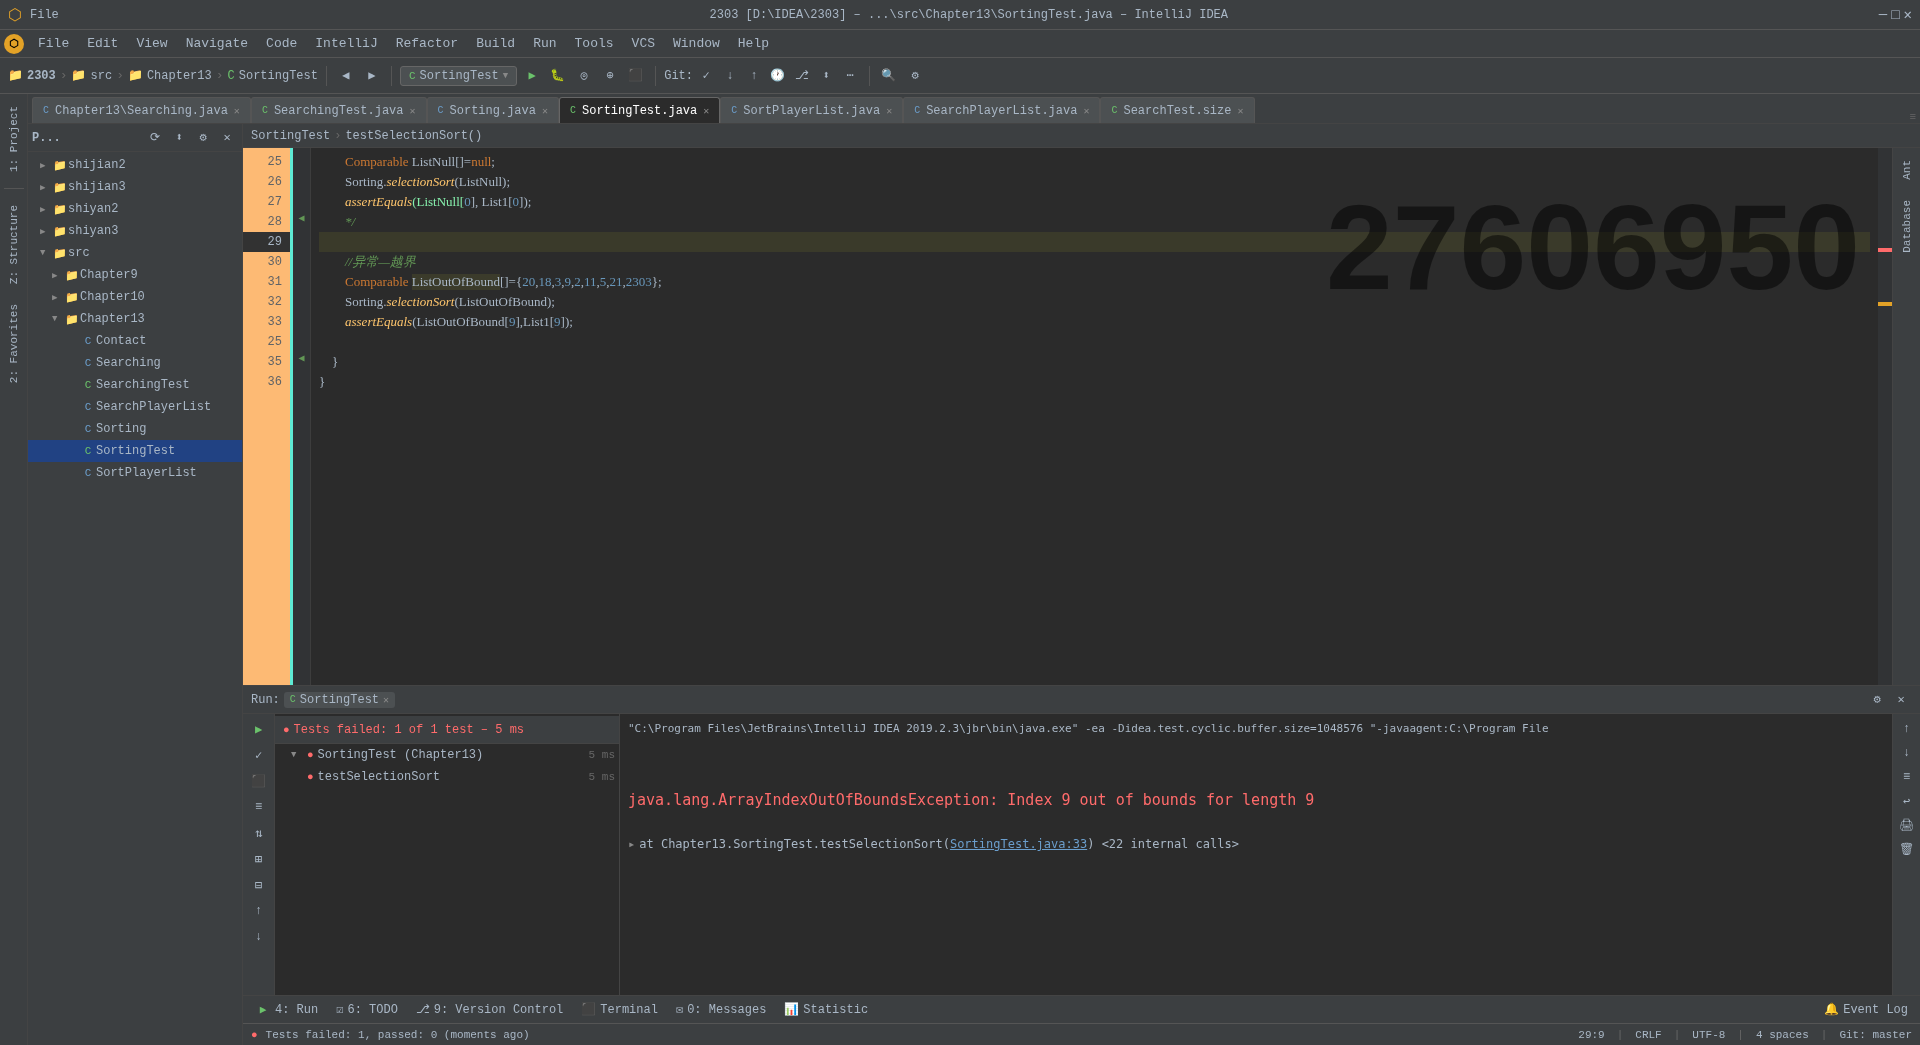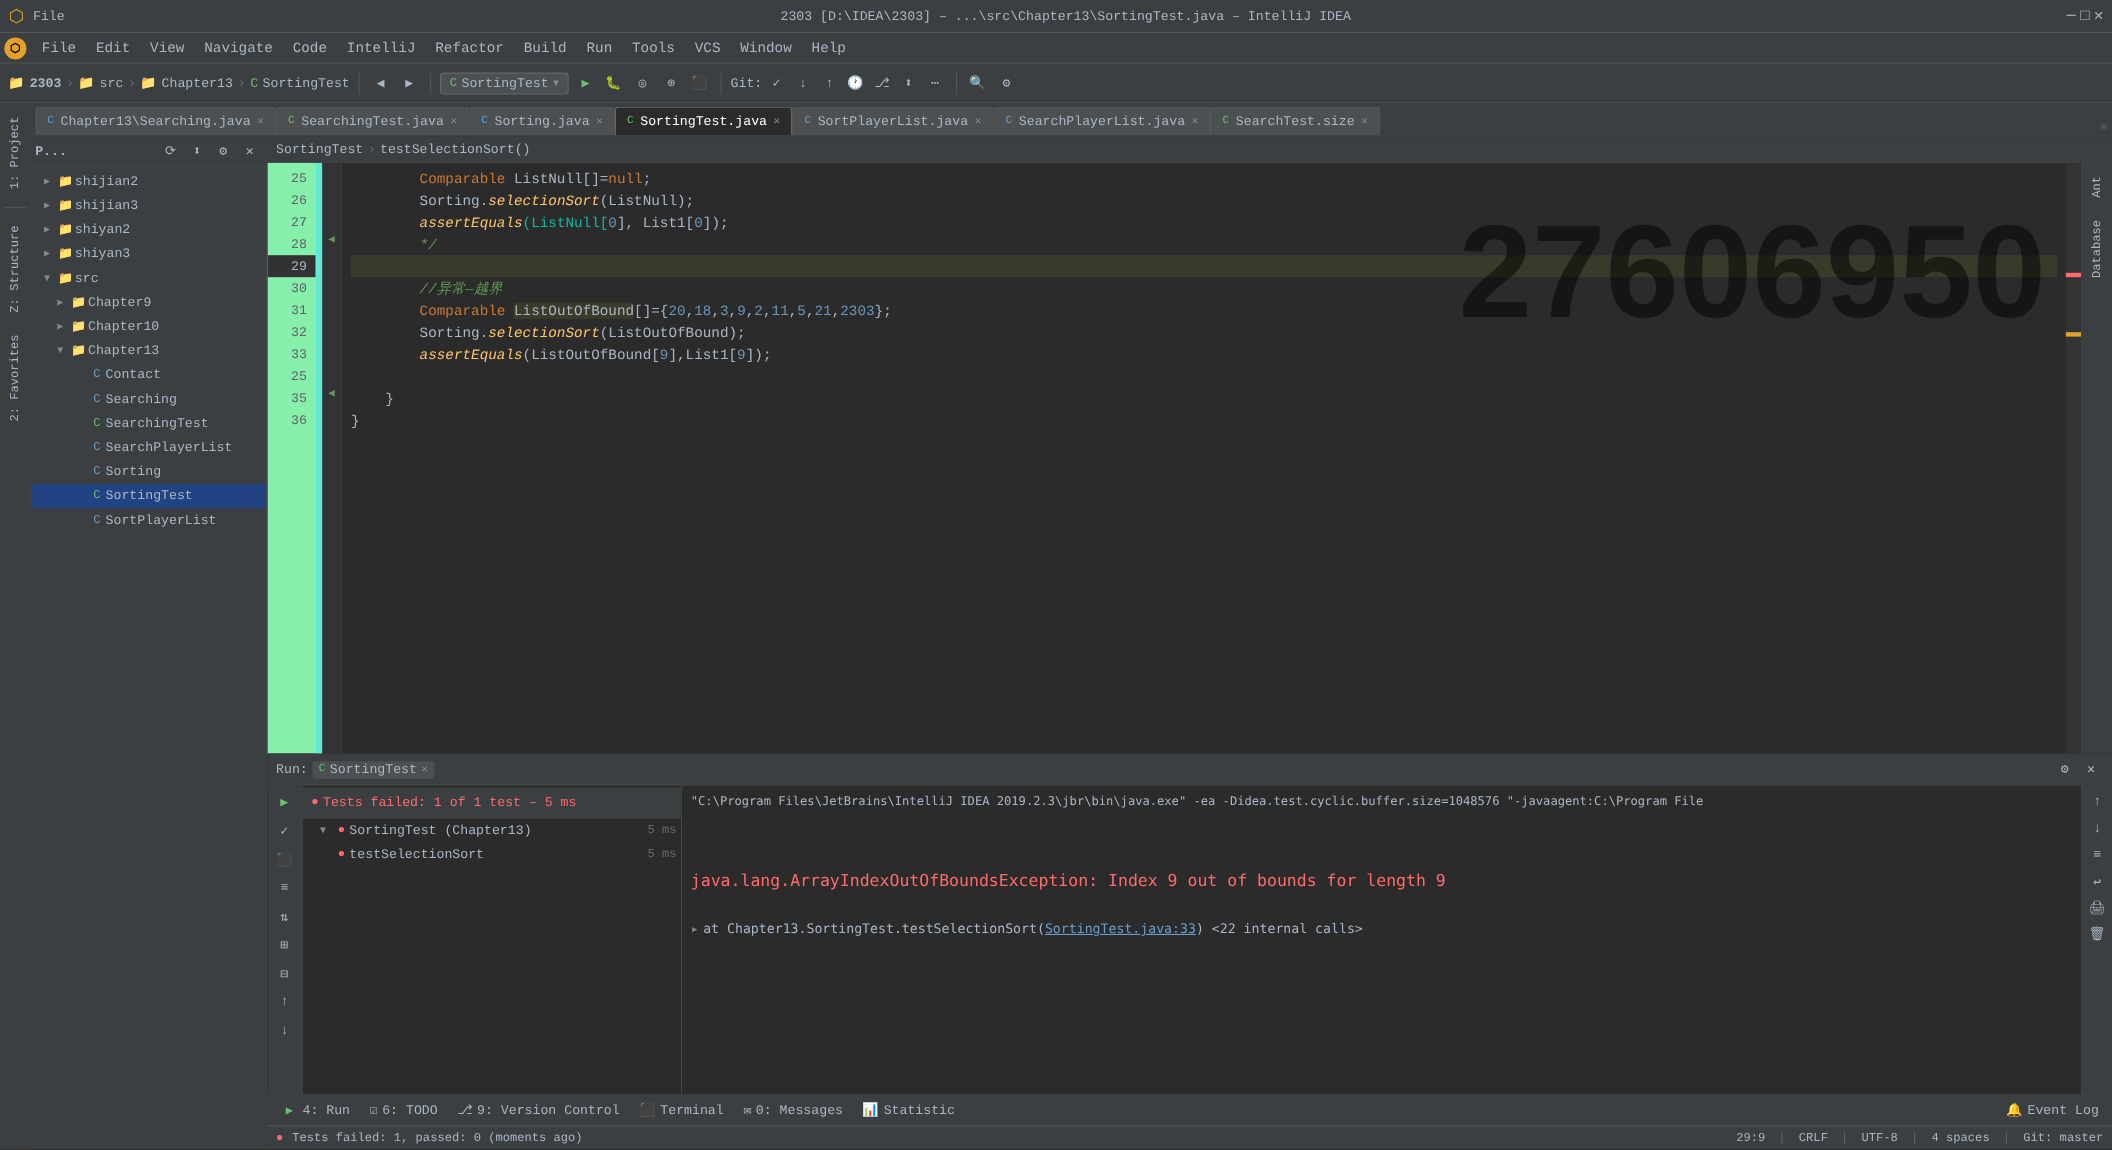--- a/index.html
+++ b/index.html
@@ -188,22 +188,22 @@
     }
     .tree-icon { 
       display: inline-block; 
       width: 16px; 
       text-align: center;
       font-size: 11px;
     }
     .folder-icon { color: #e3a227; }
     .line-numbers {
       width: 50px;
-      background: #86efac;
-      border-right: 6px solid #5eead4;
+      background: #fdba74;
+      border-right: 3px solid #5eead4;
       padding: 4px 0;
       text-align: left;
       font-size: 12px;
       color: #606366;
       overflow: hidden;
       flex-shrink: 0;
     }
     .line-num {
       height: 20px;
       padding-right: 8px;
@@ -217,20 +217,21 @@
       padding: 4px 8px;
       overflow: hidden;
       position: relative;
     }
     .code-line {
       height: 20px;
       display: flex;
       align-items: center;
       font-size: 13px;
       white-space: pre;
+      font-family: Liberation Serif, serif;
     }
     .code-line.highlighted { background: #3a3a2a; }
     .kw { color: #cc7832; }
     .num { color: #6897bb; }
     .comment { color: #629755; font-style: italic; }
 
     
     .watermark {
       position: absolute;
       right: 60px;
@@ -683,21 +684,21 @@
 
             <div class="code-line">
               <span style="color:#a9b7c6;">        </span><span class="kw">Comparable</span><span style="color:#a9b7c6;"> ListNull[]=</span><span class="kw">null</span><span style="color:#a9b7c6;">;</span>
             </div>
 
             <div class="code-line">
               <span style="color:#a9b7c6;">        </span><span style="color:#a9b7c6;">Sorting.</span><span style="color:#ffc66d; font-style:italic;">selectionSort</span><span style="color:#a9b7c6;">(ListNull);</span>
             </div>
 
             <div class="code-line">
-              <span style="color:#a9b7c6;">        </span><span style="color:#ffc66d; font-style:italic;">assertEquals</span><span style="color:#14b8a6;">(ListNull[</span><span class="num">0</span><span style="color:#a9b7c6;">], List1[</span><span class="num">0</span><span style="color:#a9b7c6;">]);</span>
+              <span style="color:#a9b7c6;">        </span><span style="color:#ffc66d; font-style:italic;">assertEquals</span><span style="color:#86efac;">(ListNull[</span><span class="num">0</span><span style="color:#a9b7c6;">], List1[</span><span class="num">0</span><span style="color:#a9b7c6;">]);</span>
             </div>
 
             <div class="code-line">
               <span class="comment">        */</span>
             </div>
 
             <div class="code-line highlighted">
               <span style="color:#a9b7c6;">    </span>
             </div>
 

